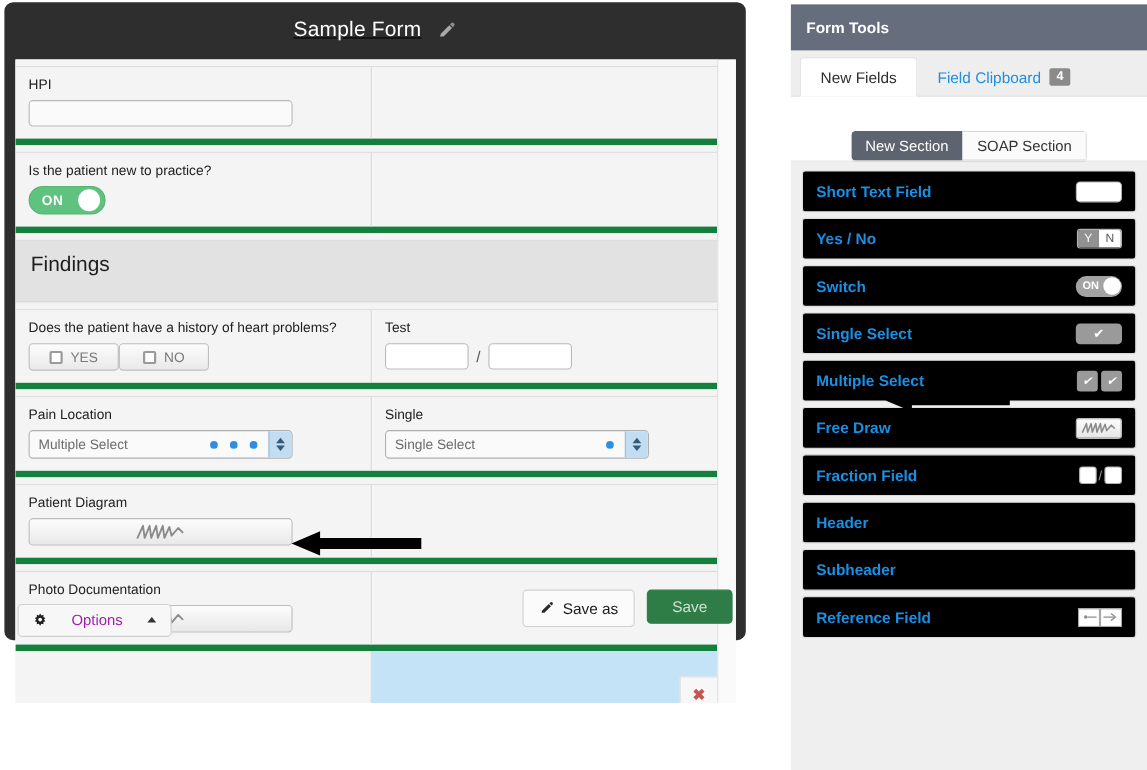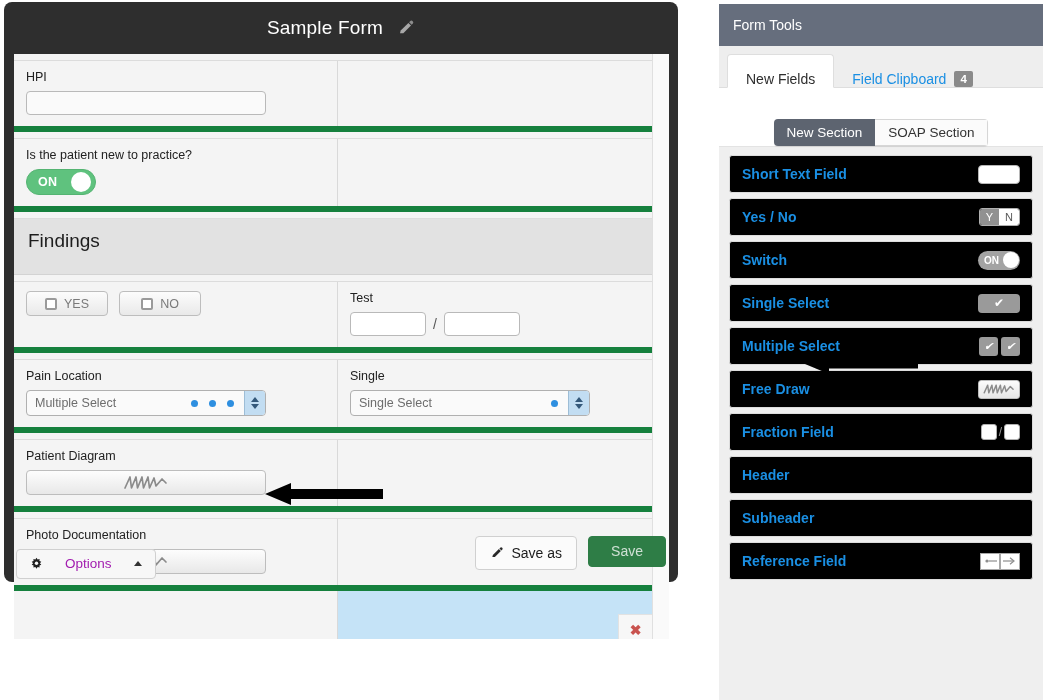--- a/index.html
+++ b/index.html
@@ -11,20 +11,21 @@
     -webkit-font-smoothing: antialiased;
   }
   .root { position: relative; width: 1043px; height: 700px; overflow: hidden; }
 
   
   .form-window {
     position: absolute; left: 4px; top: 2px;
     width: 674px; height: 580px;
     background: #2e2e2e;
     border-radius: 8px;
+    text-decoration: underline;
   }
   .form-titlebar {
     height: 52px;
     display: flex; align-items: center; justify-content: center;
     color: #ffffff;
   }
   .form-title {
     font-size: 19px; font-weight: normal; color: #ffffff;
     letter-spacing: .2px;
   }
@@ -79,21 +80,21 @@
 
   
   .section-row {
     width: 638px; background: #e2e2e2;
     border-bottom: 1px solid #d3d3d3;
     padding: 11px 14px 0 14px; height: 56px;
   }
   .section-title { font-size: 19px; color: #1d1d1d; }
 
   
-  .ynrow { display: flex; gap: 11px; }
+  .ynrow { display: flex; }
   .ynbtn {
     width: 82px; height: 25px;
     background: linear-gradient(#fcfcfc,#e9e9e9);
     border: 1px solid #bdbdbd; border-radius: 4px;
     display: flex; align-items: center; justify-content: center; gap: 7px;
     cursor: pointer;
   }
   .ynbox { width: 12px; height: 12px; border: 2px solid #9a9a9a; border-radius: 2px; background: #fff; }
   .yntext { font-size: 12.5px; color: #7a7a7a; }
 
@@ -174,28 +175,28 @@
   
   .tools-panel {
     position: absolute; left: 719px; top: 4px;
     width: 324px; height: 692px;
     background: #efefef;
   }
   .tools-header {
     height: 42px; background: #666e7d;
     display: flex; align-items: center; padding-left: 14px;
   }
-  .tools-header-title { color: #fff; font-size: 14px; font-weight: normal; }
+  .tools-header-title { color: #fff; font-size: 14px; font-weight: bold; }
   .tools-tabs {
     height: 42px; background: #eeeeee;
     border-bottom: 1px solid #dedede;
     display: flex; align-items: flex-end; padding-left: 8px;
   }
   .tab {
-    height: 34px; padding: 0 18px; display: flex; align-items: flex-end; gap: 8px;
+    height: 34px; padding: 17px 18px; display: flex; align-items: center; gap: 8px;
     font-size: 14px; cursor: pointer;
   }
   .tab-active {
     background: #fff; color: #2e2e2e;
     border: 1px solid #dedede; border-bottom: 1px solid #fff;
     border-radius: 4px 4px 0 0; margin-bottom: -1px;
   }
   .tab-inactive { color: #1a8fe3; }
   .tab-badge {
     background: #8a8a8a; color: #fff; font-size: 11.5px; font-weight: bold;
@@ -297,20 +298,21 @@
         <div class="gap-row"></div>
 
         <div class="section-row">
           <div class="section-title">Findings</div>
         </div>
 
         <div class="gap-row"></div>
 
         <div class="frow">
           <div class="fcell-l">
+            <div class="flabel">Does the patient have a history of heart problems?</div>
             <div class="ynrow">
               <div class="ynbtn">
                 <span class="ynbox"></span>
                 <span class="yntext">YES</span>
               </div>
               <div class="ynbtn">
                 <span class="ynbox"></span>
                 <span class="yntext">NO</span>
               </div>
             </div>

